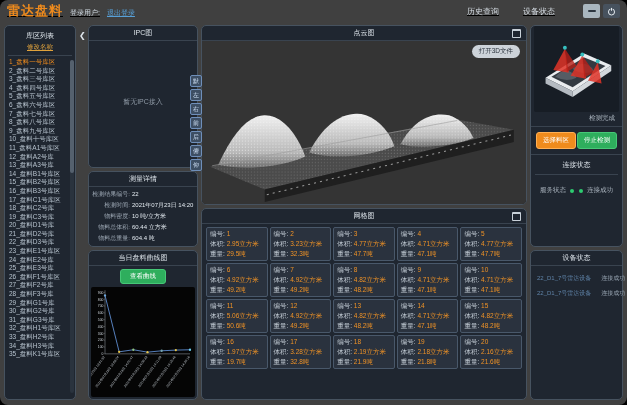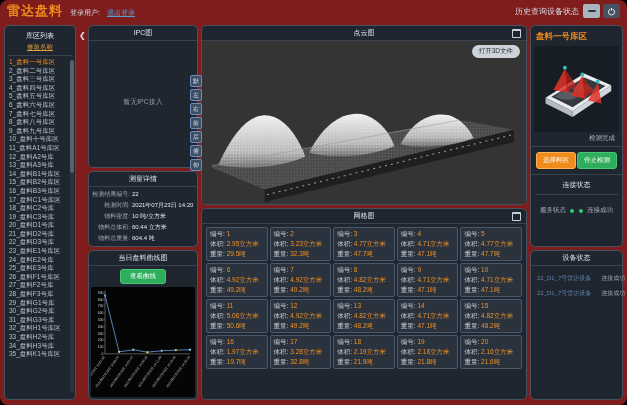--- a/index.html
+++ b/index.html
@@ -1,23 +1,23 @@
 <!DOCTYPE html>
 <html><head>
 <meta charset="utf-8">
 <style>
   html,body{margin:0;padding:0;background:#000;width:627px;height:405px;overflow:hidden;
     font-family:"Liberation Sans","DejaVu Sans",sans-serif;}
-  .window{position:absolute;inset:0;background:#7f1d1d;border-radius:8px;overflow:hidden;}
+  .window{position:absolute;inset:0;background:#404040;border-radius:8px;overflow:hidden;text-decoration:underline;}
   
   .titlebar{height:22px;display:flex;align-items:center;padding:0 7px;gap:7px;}
   .app-title{color:#ef8b1d;font-weight:bold;font-size:13px;letter-spacing:1px;}
   .login-label{color:#cfd8e0;font-size:7px;margin-top:3px;}
   .logout-link{color:#57a0d8;font-size:7px;text-decoration:underline;margin-top:3px;cursor:pointer;}
-  .tb-right{margin-left:auto;display:flex;align-items:center;gap:0;}
+  .tb-right{margin-left:auto;display:flex;align-items:center;gap:24px;}
   .tb-btn{color:#d6dde4;font-size:8px;cursor:pointer;}
   .win-btns{display:flex;gap:3px;margin-left:4px;}
   .win-btn{width:17px;height:14px;border-radius:2px;display:flex;align-items:center;justify-content:center;cursor:pointer;}
   .win-btn.min{background:#a9b6bf;}
   .win-btn.min .bar{width:8px;height:2px;background:#2c3640;border-radius:1px;}
   .win-btn.pow{background:#47525e;}
   
   .content{position:absolute;top:22px;left:0;right:0;bottom:0;padding:3px 4px 5px;display:flex;gap:3px;}
   .panel{background:#1f2630;border:1px solid #46525f;border-radius:5px;box-sizing:border-box;}
   .panel-head{height:14px;line-height:14px;text-align:center;font-size:7px;color:#dfe6ec;
@@ -391,21 +391,20 @@
               <div><span class="lab">编号: </span><span class="val">20</span></div>
               <div><span class="lab">体积: </span><span class="val">2.16立方米</span></div>
               <div><span class="lab">重量: </span><span class="val">21.6吨</span></div>
             </div>
           </div>
       </div>
     </div>
 
     <div class="col-right">
       <div class="panel area-panel">
-        <div class="area-title">盘料一号库区</div>
         <div class="thumb">
           <svg width="100%" height="100%" viewBox="0 0 88 66">
 
             <polygon points="12,42 52,17 80,29 40,56" fill="#e9ecef"></polygon>
             <polygon points="12,42 40,56 40,62 12,48" fill="#b4bac1"></polygon>
             <polygon points="40,56 80,29 80,35 40,62" fill="#d2d7dc"></polygon>
 
             <polygon points="18,41 52,21 74,30 40,52" fill="#333a42"></polygon>
 
             <path d="M22,41 Q30,32 38,36 Q42,38 44,42 Q33,47 22,41 Z" fill="#555c64"></path>

